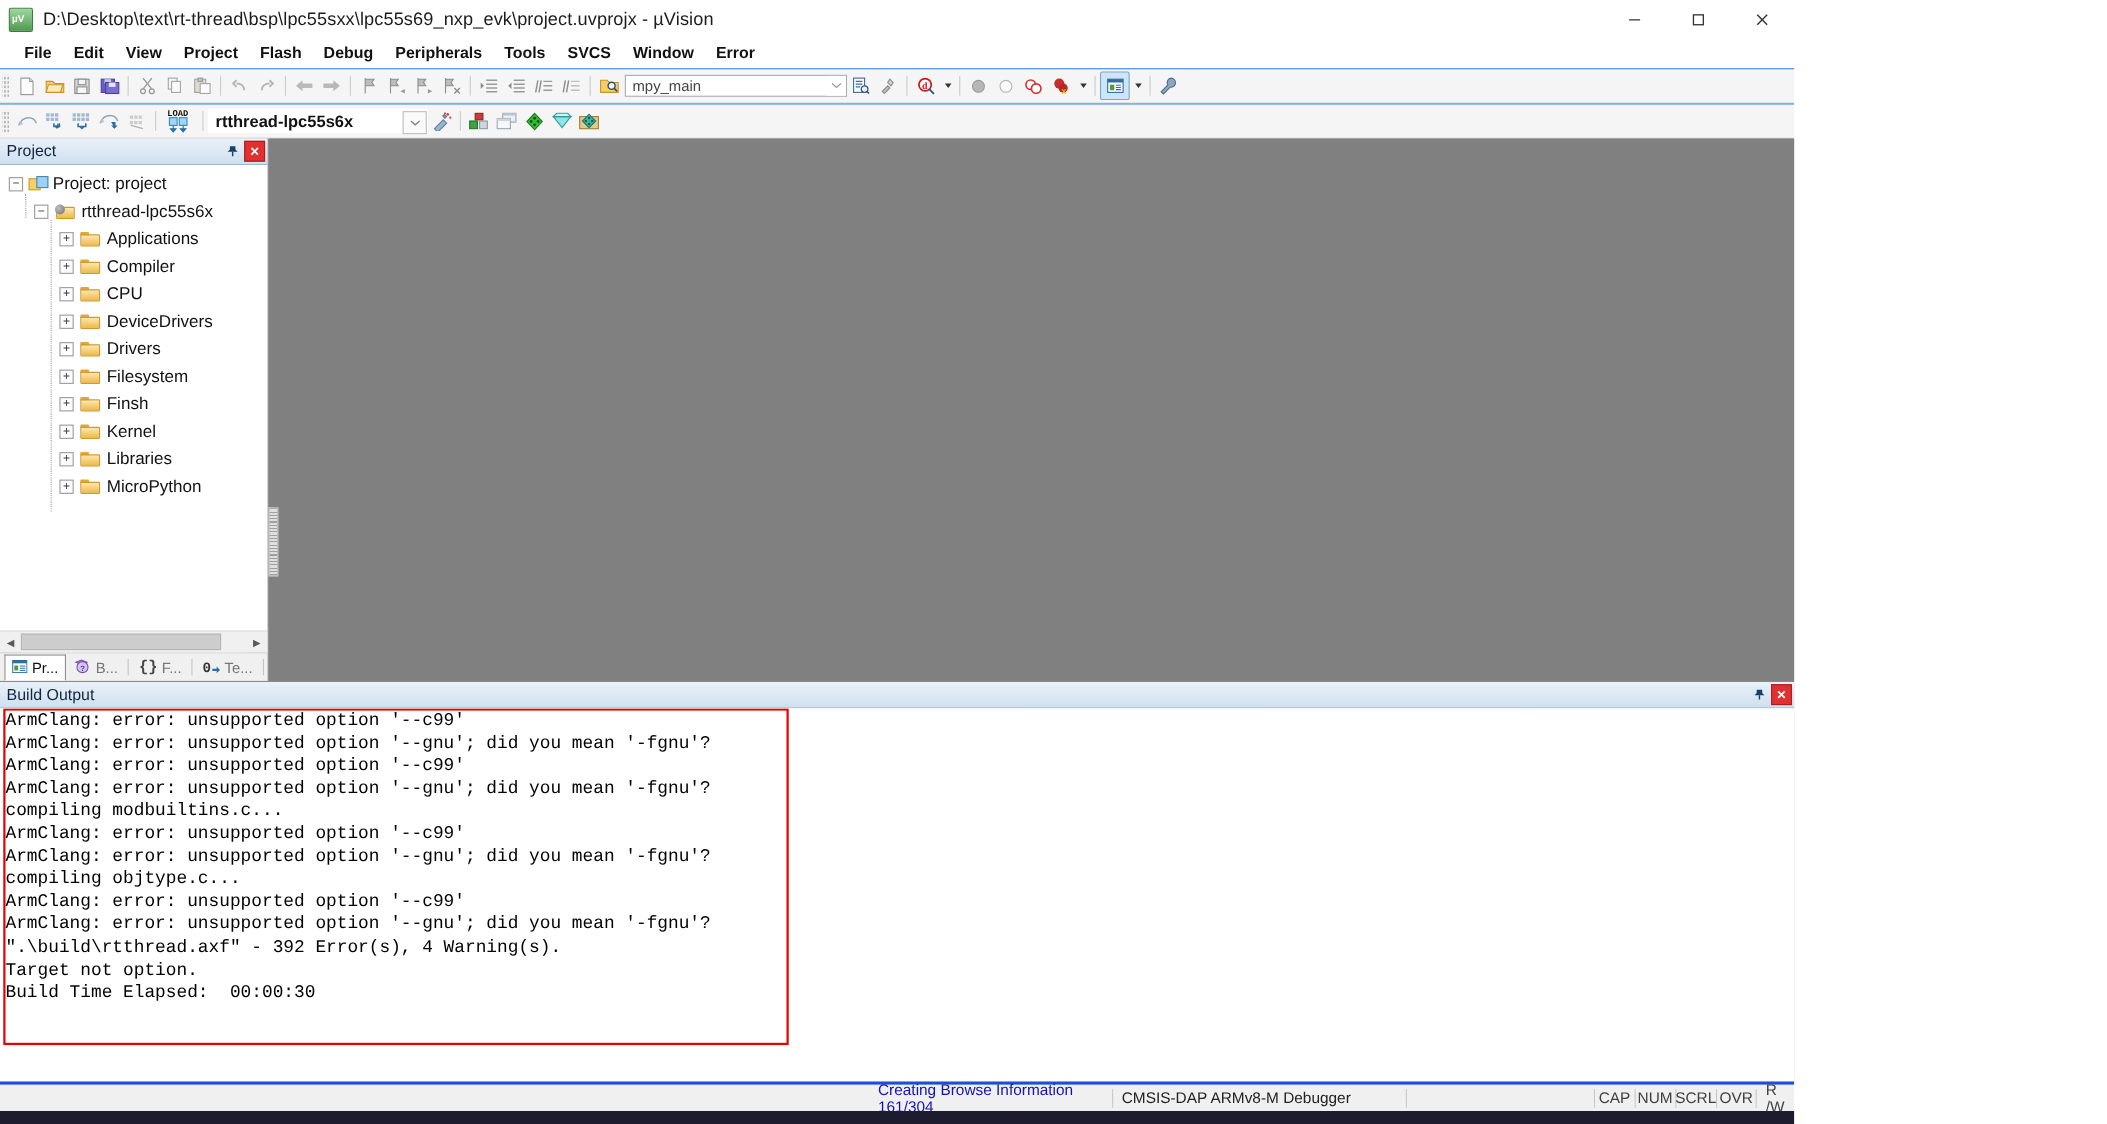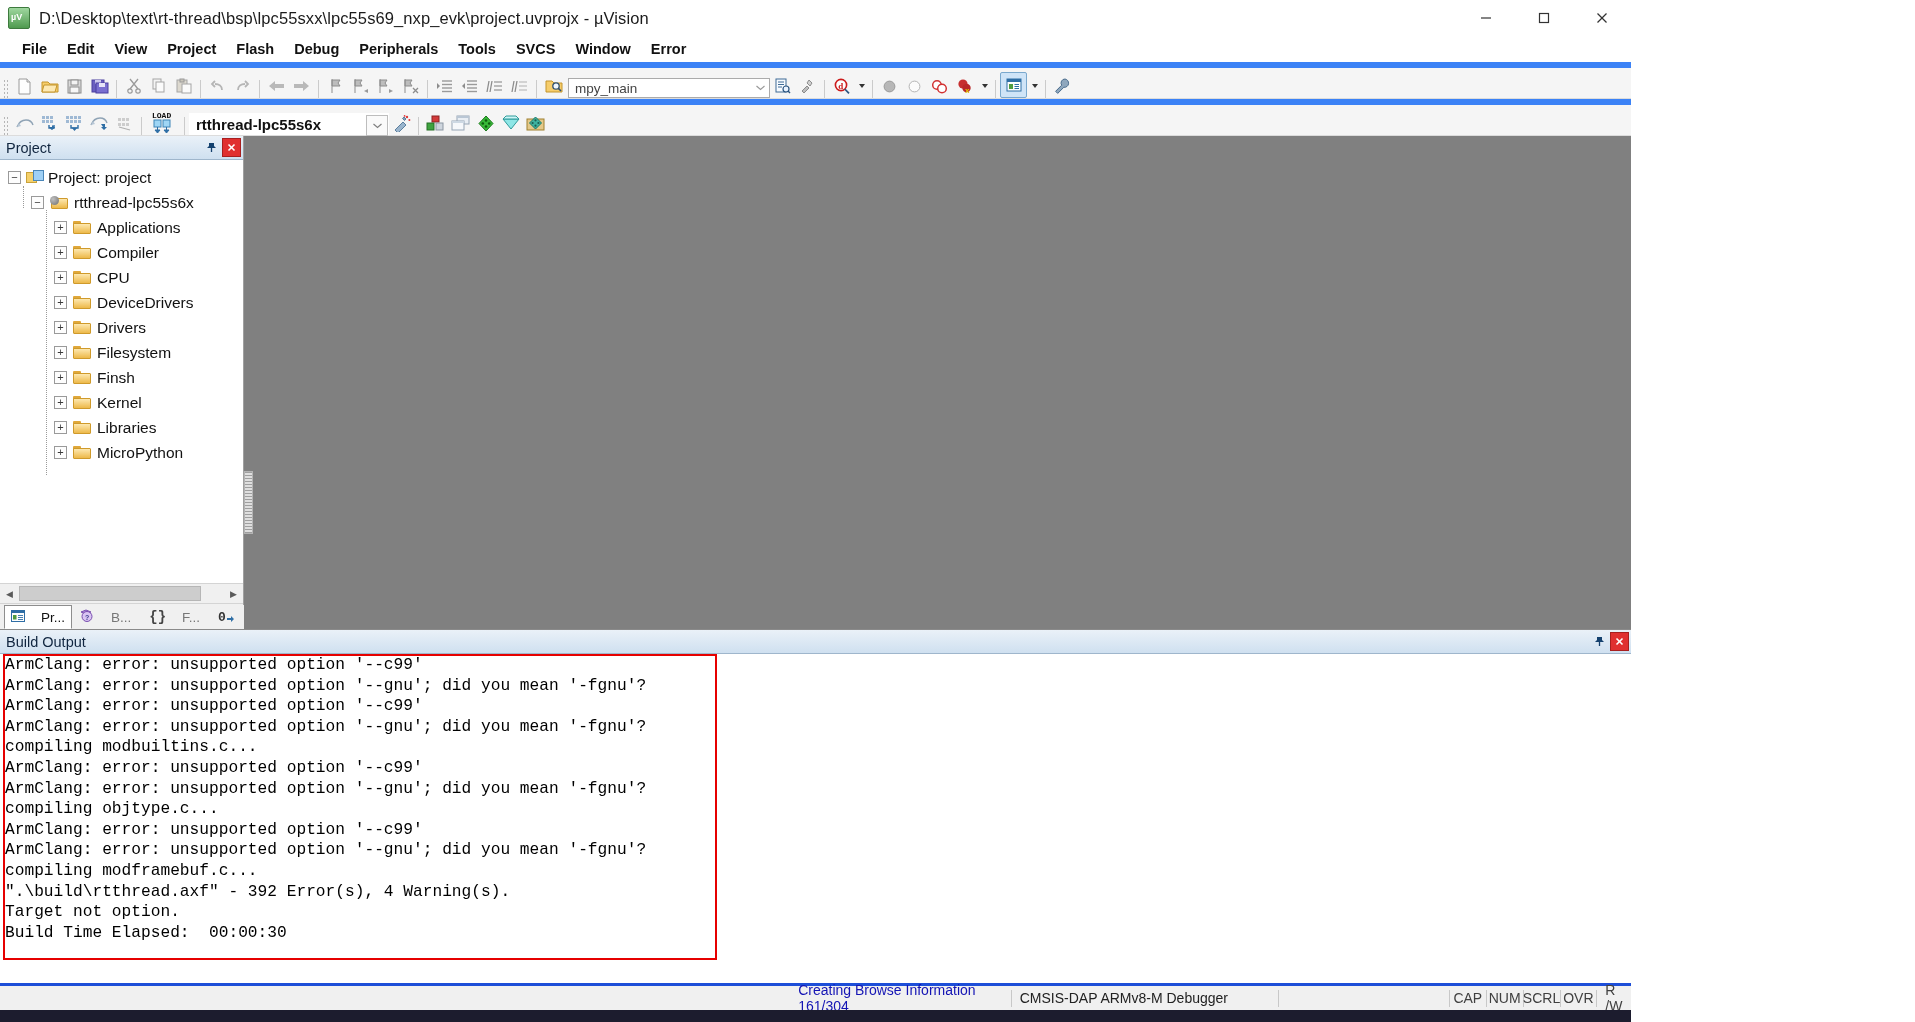--- a/index.html
+++ b/index.html
@@ -20,21 +20,21 @@
   .title-text{font-size:16.5px;color:#1b1b1b;letter-spacing:0.1px;white-space:nowrap;}
   .win-btns{position:absolute;right:0;top:0;height:36px;display:flex;}
   .win-btn{width:58px;height:36px;display:flex;align-items:center;justify-content:center;color:#333;font-size:15px;}
   .win-btn svg{display:block;}
 
   
   .menubar{height:26px;flex:0 0 26px;display:flex;align-items:center;background:#ffffff;padding-left:12px;}
   .menu-item{padding:3px 10px;font-size:14.5px;color:#111;white-space:nowrap;font-weight:600;}
 
   
-  .toolbar{display:flex;align-items:flex-end;background:#f5f5f5;border-top:6px solid #3b82f6;border-bottom:1px solid #dcdcdc;}
+  .toolbar{display:flex;align-items:center;background:#f5f5f5;border-top:1px solid #3b82f6;border-bottom:1px solid #dcdcdc;}
   .tb1{height:30px;flex:0 0 30px;}
   .tb2{height:30px;flex:0 0 30px;}
   .grip{width:7px;height:20px;margin:0 3px 0 2px;
      background-image:radial-gradient(circle, #b6b6b6 1px, transparent 1px);
      background-size:3px 4px;background-position:1px 1px;flex:0 0 auto;}
   .tbtn{width:25px;height:24px;display:flex;align-items:center;justify-content:center;position:relative;flex:0 0 auto;}
   .tbtn.active{background:#cfe4f7;border:1px solid #7aa8cd;border-radius:2px;}
   .tsep{width:1px;height:18px;background:#cbcbcb;margin:0 4px;flex:0 0 auto;}
   .caret{width:0;height:0;border-left:3.5px solid transparent;border-right:3.5px solid transparent;border-top:4px solid #333;margin-left:1px;}
   .tbtn.drop{width:14px;}
@@ -76,21 +76,21 @@
      background:radial-gradient(circle at 35% 35%,#bfbfbf,#6e6e6e);z-index:2;}
   .guide{position:absolute;border-left:1px dotted #9a9a9a;}
 
   
   .hscroll{height:19px;flex:0 0 19px;background:#f0f0f0;border-top:1px solid #d4d4d4;display:flex;align-items:center;}
   .hs-arrow{width:19px;height:18px;display:flex;align-items:center;justify-content:center;background:#f0f0f0;color:#5a5a5a;font-size:9px;}
   .hs-track{flex:1 1 auto;height:18px;background:#f0f0f0;position:relative;}
   .hs-thumb{position:absolute;left:0;top:1px;height:15px;width:182px;background:#cdcdcd;border:1px solid #b6b6b6;box-sizing:border-box;}
 
   .ptabs{height:25px;flex:0 0 25px;display:flex;align-items:flex-end;background:#f0f0f0;border-top:1px solid #d4d4d4;padding-left:4px;}
-  .ptab{display:flex;align-items:center;height:22px;padding:0 6px;font-size:13.5px;color:#777;gap:16px;background:#f0f0f0;border:1px solid transparent;white-space:nowrap;}
+  .ptab{display:flex;align-items:center;height:22px;padding:0 6px;font-size:13.5px;color:#777;gap:4px;background:#f0f0f0;border:1px solid transparent;white-space:nowrap;}
   .ptab.sel{background:#ffffff;border:1px solid #8e8e8e;border-bottom-color:#ffffff;color:#111;}
   .ptab-sep{width:1px;height:15px;background:#c3c3c3;align-self:center;margin:0 2px;}
 
   .editor-area{flex:1 1 auto;background:#808080;position:relative;}
   .v-dragbar{position:absolute;left:0;top:335px;width:9px;height:63px;background:#dfdfdf;border:1px solid #b4b4b4;box-sizing:border-box;
      background-image:repeating-linear-gradient(0deg,#9f9f9f 0px,#9f9f9f 1px,transparent 1px,transparent 3px);}
 
   
   .build-panel{flex:1 1 auto;display:flex;flex-direction:column;background:#ffffff;border-top:1px solid #8a8a8a;min-height:0;}
   .build-head{height:23px;flex:0 0 23px;display:flex;align-items:center;
@@ -708,21 +708,20 @@
         <div class="bline">ArmClang: error: unsupported option '--c99'</div>
         <div class="bline">ArmClang: error: unsupported option '--gnu'; did you mean '-fgnu'?</div>
         <div class="bline">ArmClang: error: unsupported option '--c99'</div>
         <div class="bline">ArmClang: error: unsupported option '--gnu'; did you mean '-fgnu'?</div>
         <div class="bline">compiling modbuiltins.c...</div>
         <div class="bline">ArmClang: error: unsupported option '--c99'</div>
         <div class="bline">ArmClang: error: unsupported option '--gnu'; did you mean '-fgnu'?</div>
         <div class="bline">compiling objtype.c...</div>
         <div class="bline">ArmClang: error: unsupported option '--c99'</div>
         <div class="bline">ArmClang: error: unsupported option '--gnu'; did you mean '-fgnu'?</div>
-        <div class="bline">compiling modframebuf.c...</div>
         <div class="bline">".\build\rtthread.axf" - 392 Error(s), 4 Warning(s).</div>
         <div class="bline">Target not option.</div>
         <div class="bline">Build Time Elapsed:  00:00:30</div>
       </div>
     </div>
   </div>
 
   <div class="statusbar">
     <div class="sb-cell" style="width:893px;"></div>
     <div class="sb-cell sb-link">Creating Browse Information 161/304</div>

